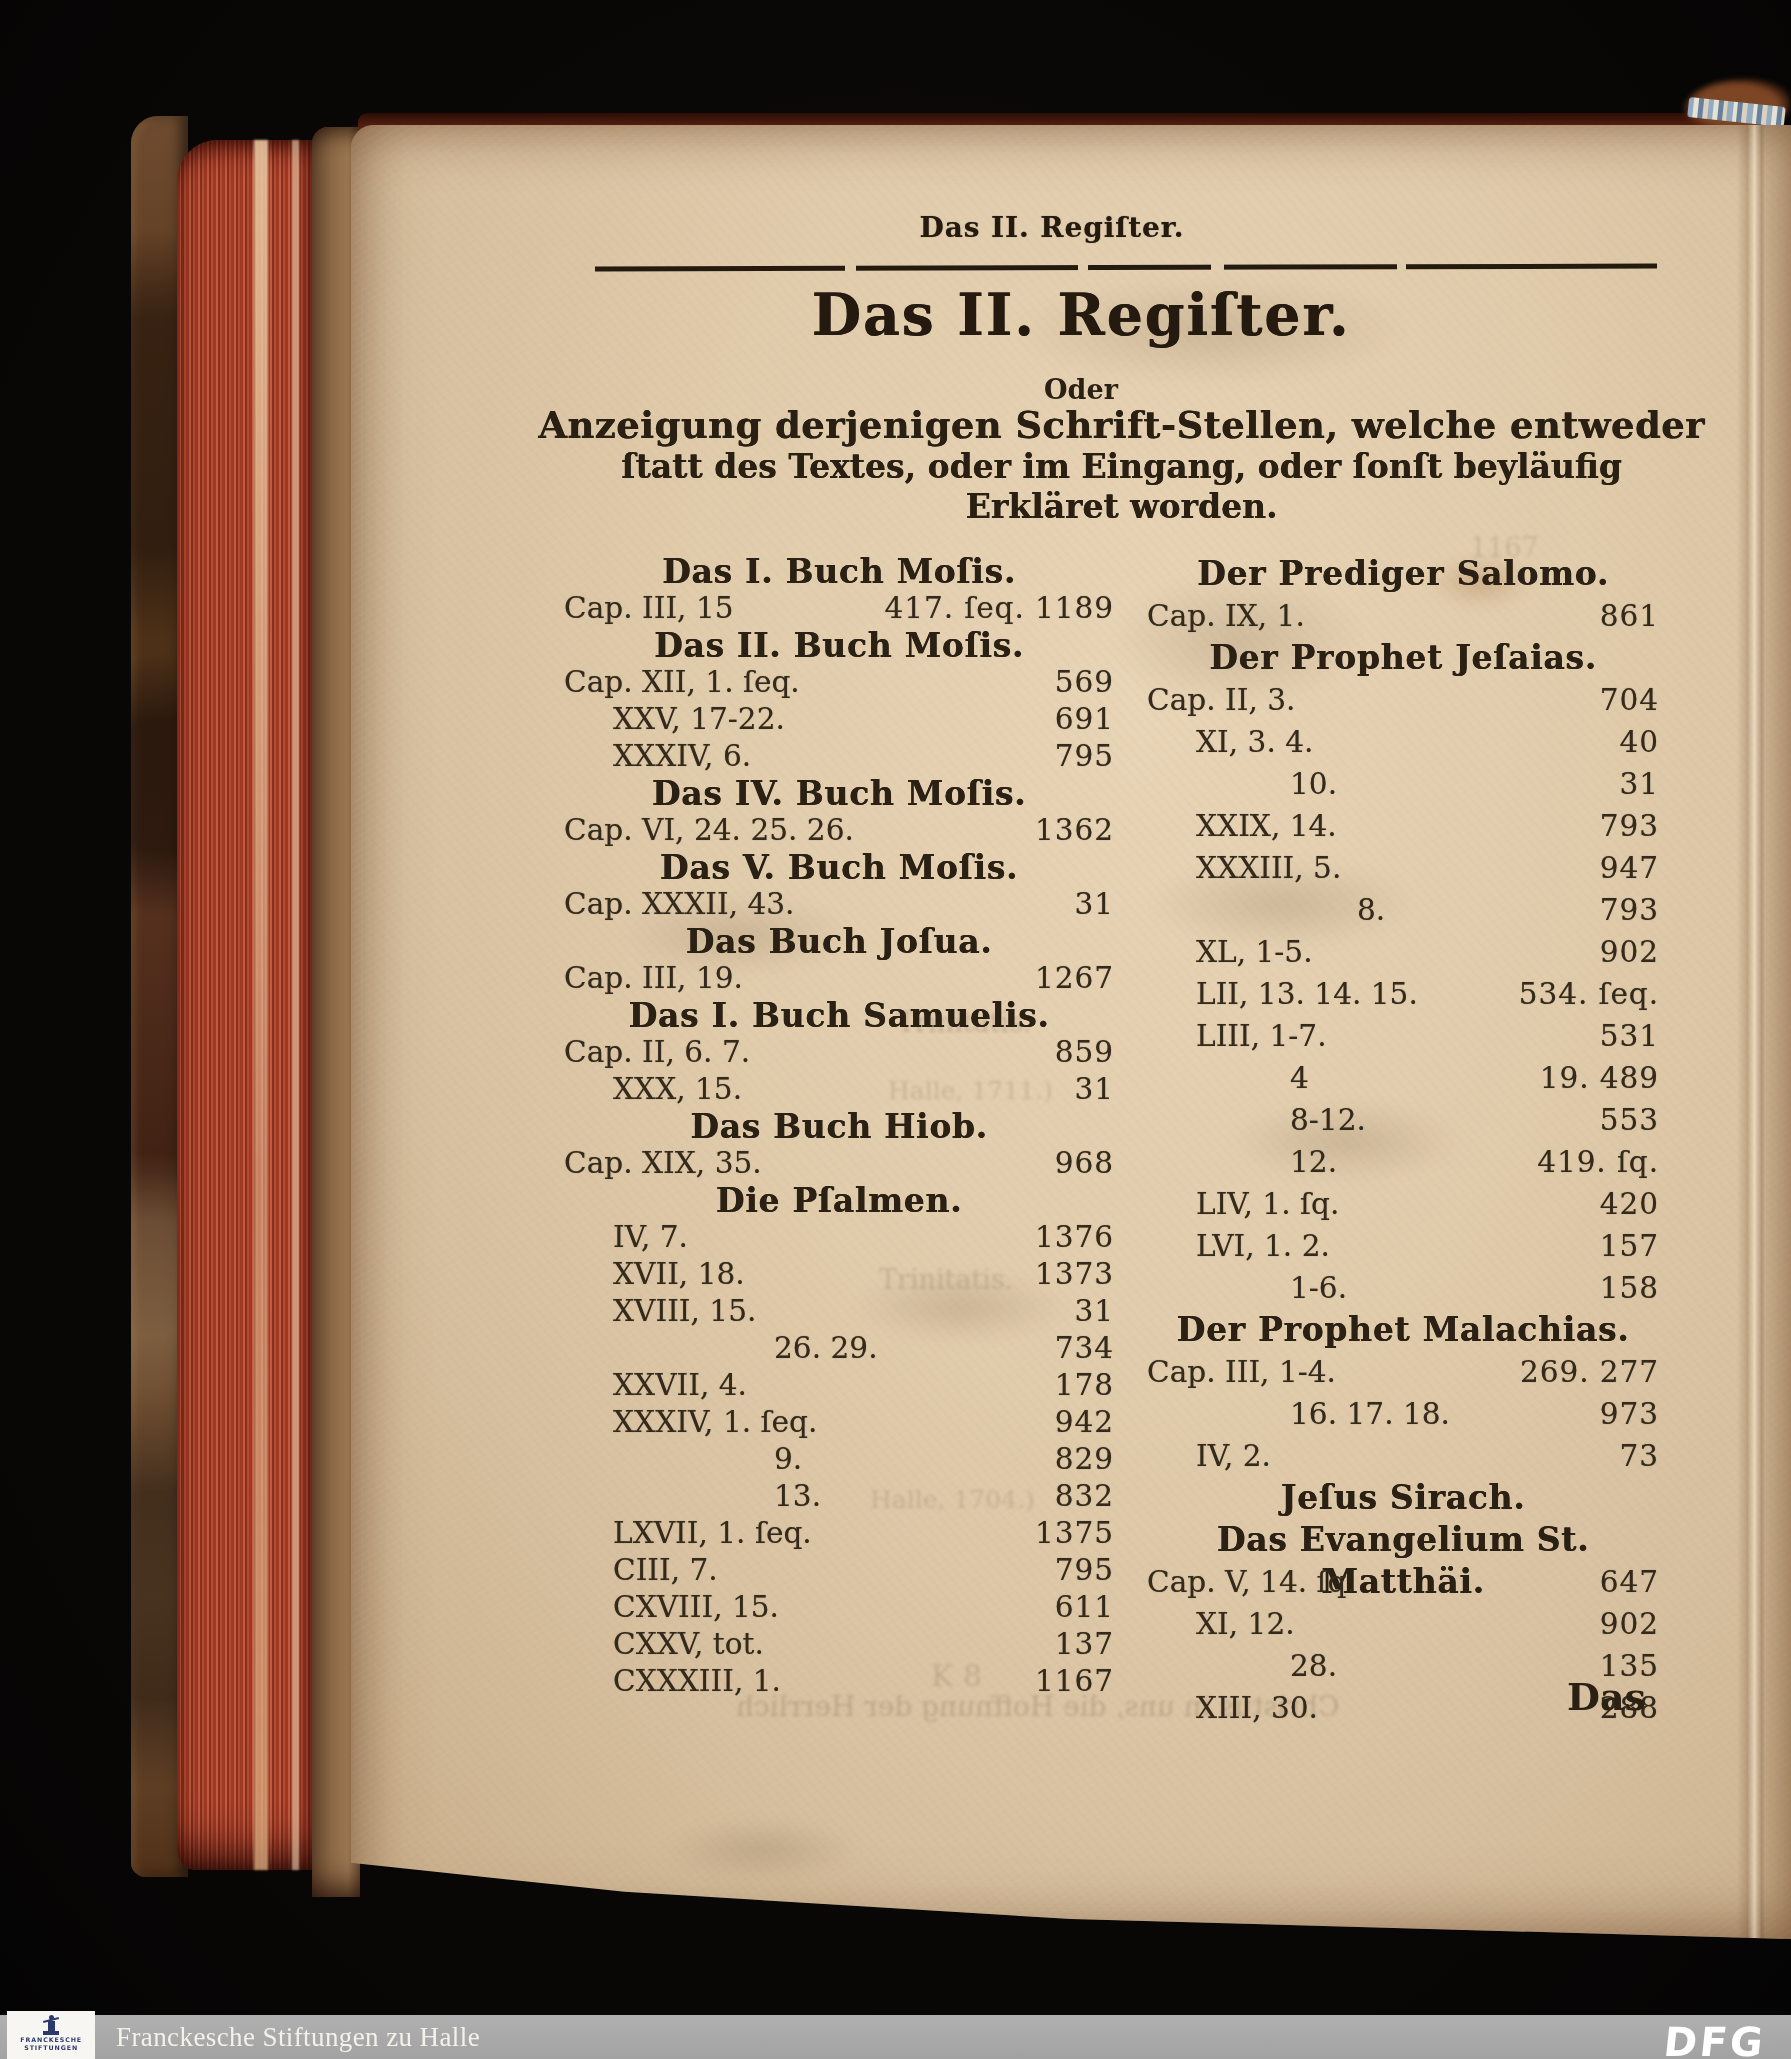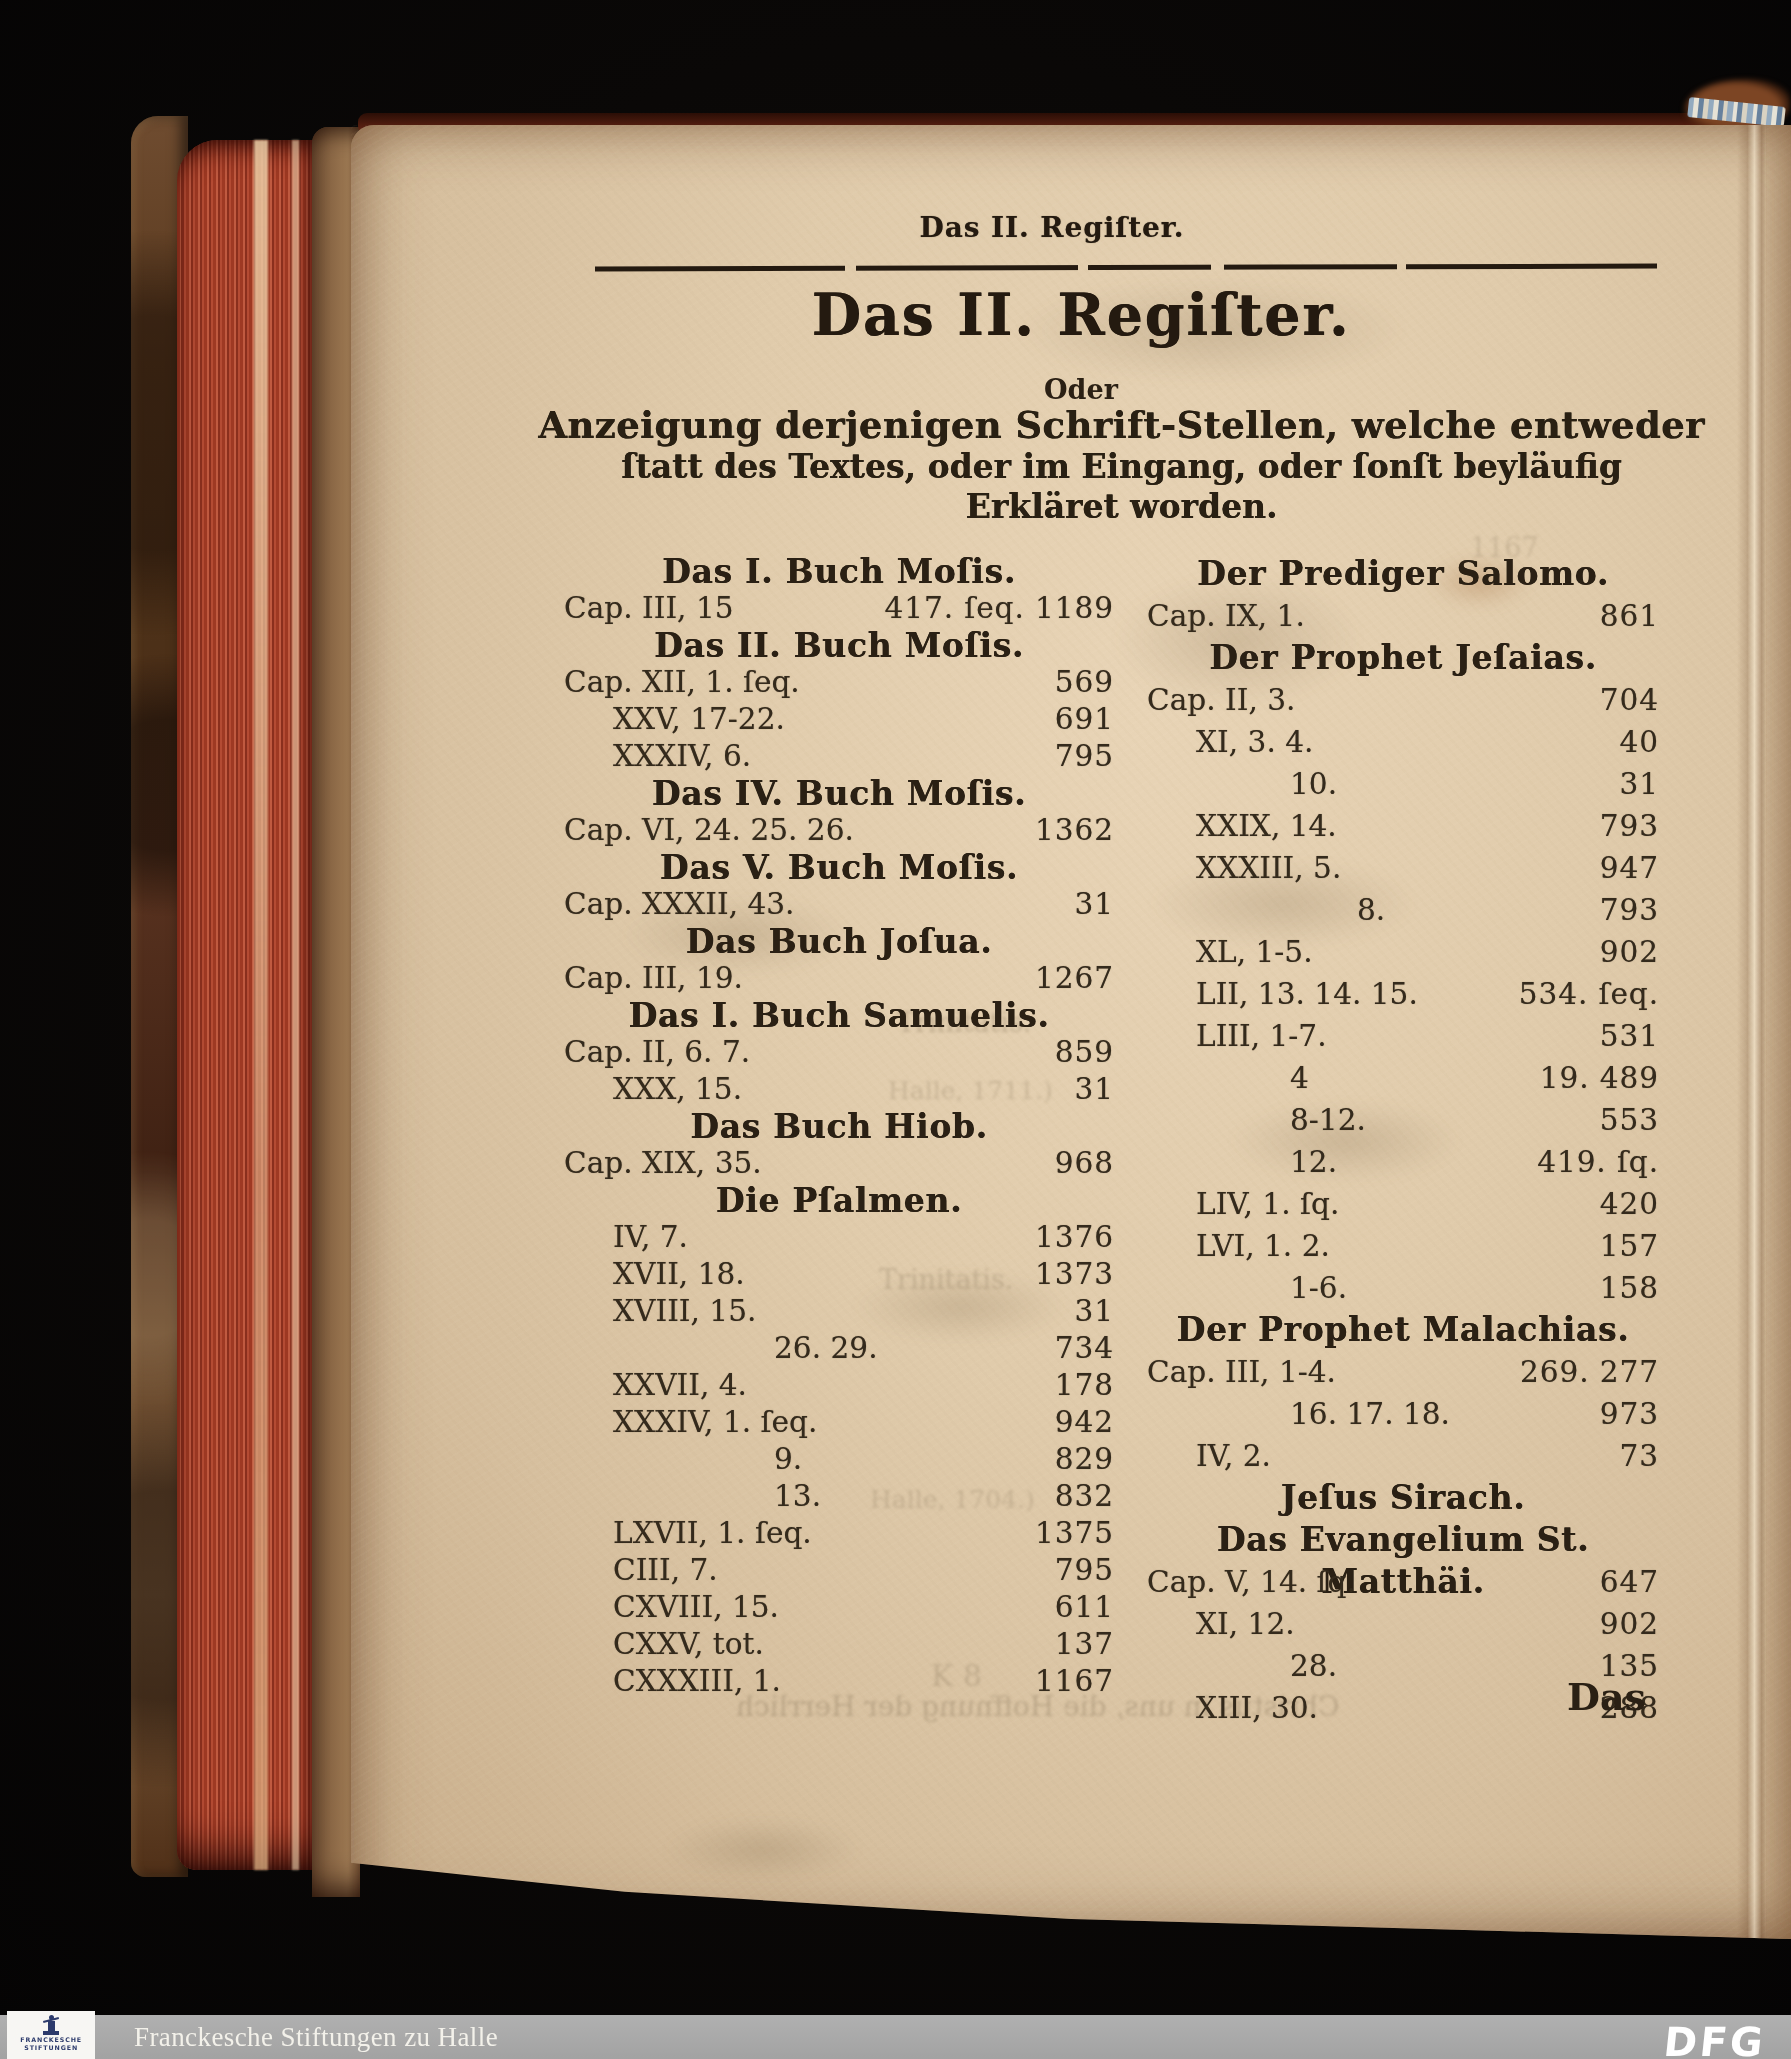--- a/index.html
+++ b/index.html
@@ -80,21 +80,21 @@
   
   .footer-bar{position:absolute;left:0;top:2015px;width:1791px;height:45px;background:linear-gradient(180deg,#b0b0b0,#a2a2a2);}
   .footer-logo-box{position:absolute;left:7.2px;top:2011px;width:88px;height:48px;background:#f7f6f3;
         display:flex;flex-direction:column;align-items:center;justify-content:flex-start;padding-top:2.7px;box-sizing:border-box;}
   .logo-mark{width:19.7px;height:21.5px;position:relative;margin-bottom:0.9px;}
   .logo-mark .base{position:absolute;left:1.8px;bottom:0;width:16px;height:4.5px;background:#2c3a6b;}
   .logo-mark .column{position:absolute;left:6.3px;bottom:4.5px;width:7.2px;height:9.9px;background:#2c3a6b;}
   .logo-mark .head{position:absolute;left:7.2px;top:0.9px;width:5.4px;height:5.4px;border-radius:50%;background:#2c3a6b;}
   .logo-mark .arm{position:absolute;left:1.8px;top:5.4px;width:16px;height:1.8px;background:#2c3a6b;transform:rotate(-14deg);}
   .logo-caps{font-family:"DejaVu Sans",sans-serif;font-size:6.3px;letter-spacing:0.9px;color:#2c3a6b;line-height:8px;text-align:center;font-weight:bold;}
-  .footer-text{position:absolute;left:134px;top:2022px;font-family:"Liberation Serif",serif;font-size:27px;color:#f3f1ea;letter-spacing:0.4px;}
+  .footer-text{position:absolute;left:116px;top:2022px;font-family:"Liberation Serif",serif;font-size:27px;color:#f3f1ea;letter-spacing:0.4px;}
   .dfg{position:absolute;right:34px;top:2019px;font-family:"DejaVu Sans",sans-serif;font-size:40px;font-weight:bold;color:#fff;
         letter-spacing:2.7px;transform:skewX(-6deg);}
 </style>
 </head>
 <body>
 
 <div id="stage">
 
   <div class="leather"></div>
   <div class="red-edge">

